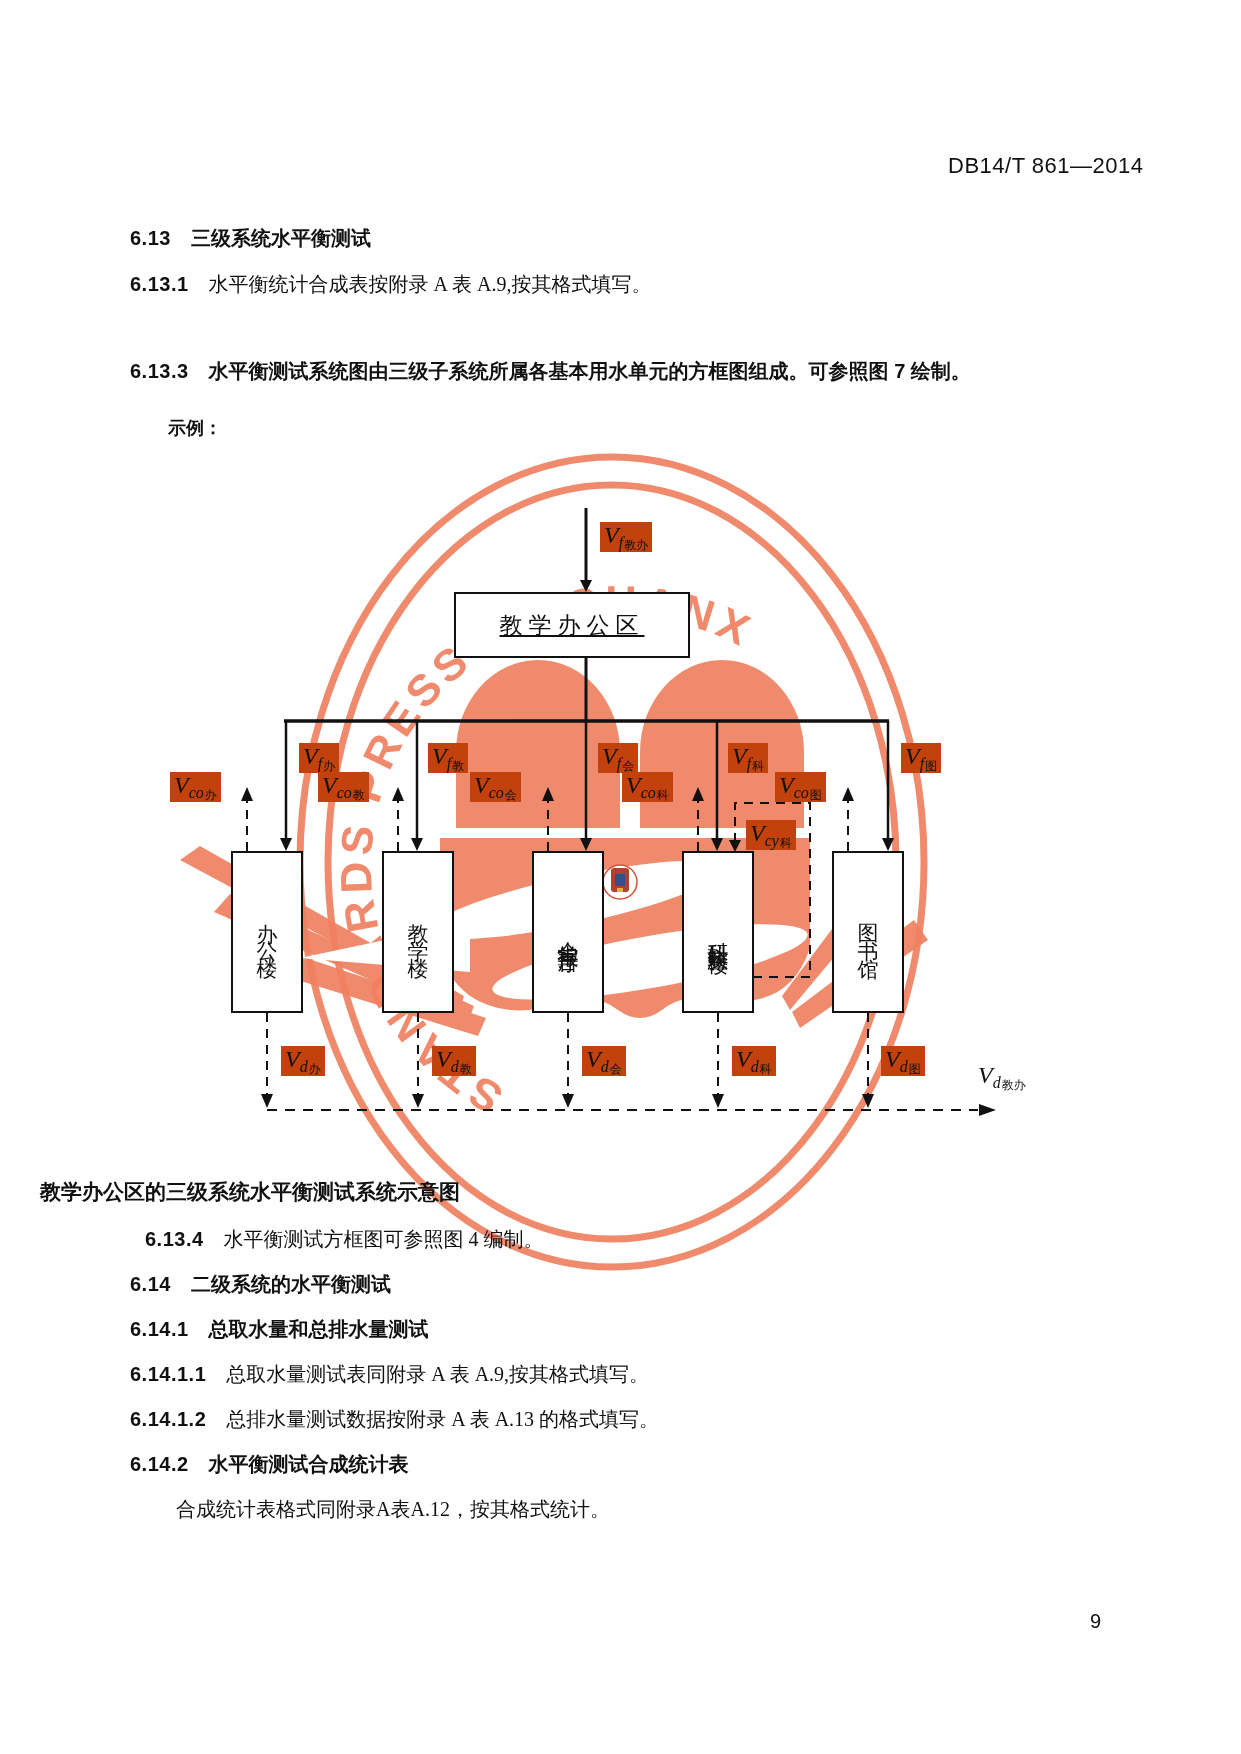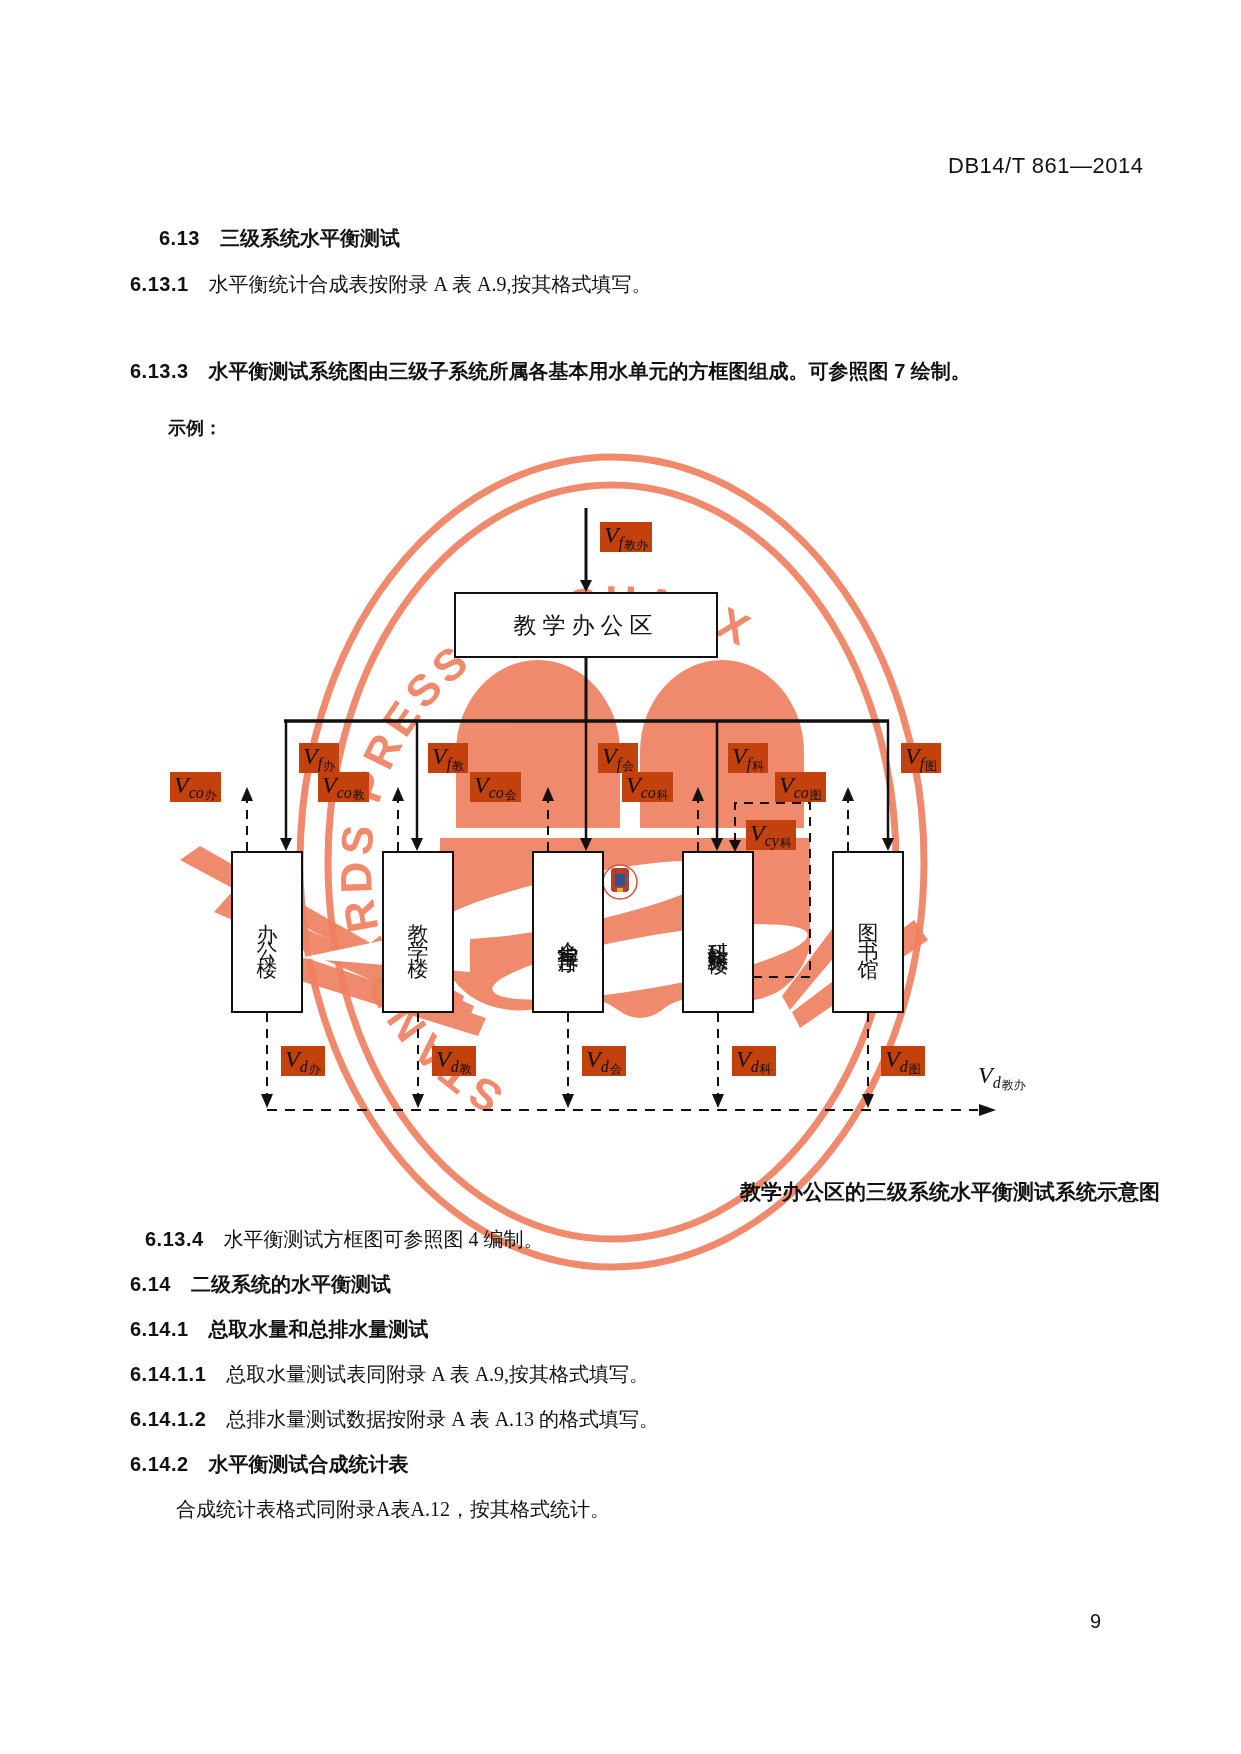--- a/index.html
+++ b/index.html
@@ -9,28 +9,28 @@
     font-family:"Liberation Serif","DejaVu Serif",serif;color:#111;
   }
   .abs{position:absolute;}
   
   .hdr{font-family:"Liberation Sans","DejaVu Sans",sans-serif;font-size:22px;letter-spacing:.5px;}
   .row{position:absolute;left:130px;white-space:nowrap;font-size:20px;}
   .row .num{font-family:"Liberation Sans","DejaVu Sans",sans-serif;font-weight:bold;margin-right:20px;letter-spacing:.5px;}
   .row.bold .txt{font-family:"Liberation Sans","DejaVu Sans",sans-serif;font-weight:bold;}
   .example{position:absolute;left:168px;font-size:18px;font-weight:bold;
     font-family:"Liberation Sans","DejaVu Sans",sans-serif;margin-top:16px;}
-  .caption{position:absolute;left:0;width:1160px;text-align:right;font-size:21px;font-weight:bold;
-    font-family:"Liberation Sans","DejaVu Sans",sans-serif;}
+  .caption{position:absolute;left:0;width:1160px;text-align:left;font-size:21px;font-weight:bold;
+    font-family:"Liberation Sans","DejaVu Sans",sans-serif;padding-left:40px;}
   .para{position:absolute;left:176px;font-size:20px;white-space:nowrap;}
   .pageno{position:absolute;font-size:20px;font-family:"Liberation Sans","DejaVu Sans",sans-serif;}
   
   .dbox{position:absolute;background:#fff;border:2.5px solid #111;box-sizing:border-box;
     display:flex;align-items:center;justify-content:center;}
-  .topbox{left:454px;top:592px;width:264px;height:66px;font-size:23px;letter-spacing:6px;}
+  .topbox{left:454px;top:592px;width:236px;height:66px;font-size:23px;letter-spacing:6px;text-decoration:underline;}
   .bldg{top:851px;width:72px;height:162px;}
   .bldg span{writing-mode:vertical-lr;text-orientation:upright;font-size:21px;}
   .b3 span{letter-spacing:17px;}
   .b5 span{letter-spacing:3px;}
   
   .vl{position:absolute;background:#c2410c;padding:1px 4px;white-space:nowrap;line-height:1;}
   .vl .vv{font-style:italic;font-size:24px;font-family:"Liberation Serif","DejaVu Serif",serif;}
   .vl .vlat{font-style:italic;font-size:16px;vertical-align:-5px;}
   .vl .vcn{font-size:12px;vertical-align:-6px;margin-left:1px;}
   svg{position:absolute;left:0;top:0;}
@@ -140,21 +140,21 @@
         <polygon points="862,1094 874,1094 868,1108"></polygon>
       </g>
 
       <line x1="267" y1="1110" x2="978" y2="1110" stroke-width="2" stroke-dasharray="10,8"></line>
       <polygon points="979,1104 979,1116 996,1110" stroke="none"></polygon>
     </g>
   </svg>
 
   <div class="abs hdr" style="top:153px;left:948px;">DB14/T 861—2014</div>
 
-  <div class="row bold" style="top:225px;margin-left:29px;">
+  <div class="row bold" style="top:225px;">
     <span class="num">6.13</span><span class="txt">三级系统水平衡测试</span>
   </div>
   <div class="row" style="top:271px;">
     <span class="num">6.13.1</span><span class="txt">水平衡统计合成表按附录 A 表 A.9,按其格式填写。</span>
   </div>
   <div class="row bold" style="top:358px;">
     <span class="num">6.13.3</span><span class="txt">水平衡测试系统图由三级子系统所属各基本用水单元的方框图组成。可参照图 7 绘制。</span>
   </div>
   <div class="example" style="top:400px;">示例：</div>
 

